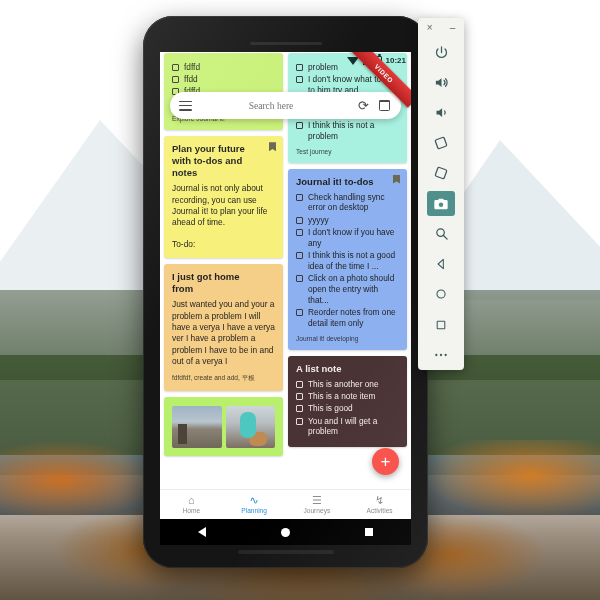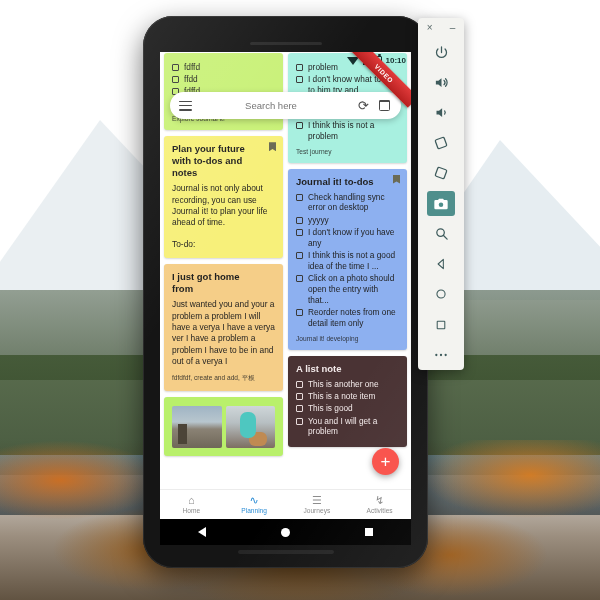--- a/index.html
+++ b/index.html
@@ -136,21 +136,21 @@
     position:absolute; left:10px; right:10px; top:40px; height:27px;
     background:#fff; border-radius:14px;
     box-shadow:0 2px 6px rgba(0,0,0,.22);
     display:flex; align-items:center; padding:0 9px; z-index:5;
   }
   #menu-icon { width:13px; height:10px; display:flex; flex-direction:column; justify-content:space-between; }
   #menu-icon span { display:block; height:1.7px; background:#4a4a4a; border-radius:1px; }
   #search-input {
     flex:1; border:0; outline:0; background:transparent;
     text-align:center; font-size:9.5px; color:#8a8a8a;
-    font-family:Liberation Sans, sans-serif;
+    font-family:Liberation Serif, serif;
   }
   .sb-btn { width:15px; height:15px; margin-left:6px; display:flex; align-items:center; justify-content:center; cursor:pointer; }
   #sync-icon { font-size:13px; color:#4a4a4a; line-height:1; }
   #calendar-icon { width:11px; height:11px; border:1.4px solid #4a4a4a; border-radius:1.5px; position:relative; }
   #calendar-icon:after{content:"";position:absolute;left:-1.4px;right:-1.4px;top:-1.4px;height:2.6px;background:#4a4a4a;border-radius:1.5px 1.5px 0 0;}
 
   
   #fab {
     position:absolute; right:12px; bottom:44px; width:27px; height:27px;
     border-radius:50%; background:#f9554e; color:#fff;
@@ -223,21 +223,21 @@
   <div id="earpiece"></div>
   <div id="front-camera"></div>
   <div id="bottom-speaker"></div>
 
   <div id="screen">
 
     <div id="statusbar">
       <span class="sb-ic" id="wifi-ic"></span>
       <span class="sb-ic" id="signal-ic"></span>
       <span class="sb-ic" id="batt-ic"></span>
-      <span id="clock">10:10</span>
+      <span id="clock">10:21</span>
     </div>
 
     <div id="board">
 
       <div class="col">
 
         <div class="note n-green">
           <div class="chk-row">
             <span class="chk"></span>
             <span class="chk-txt">fdffd</span>

